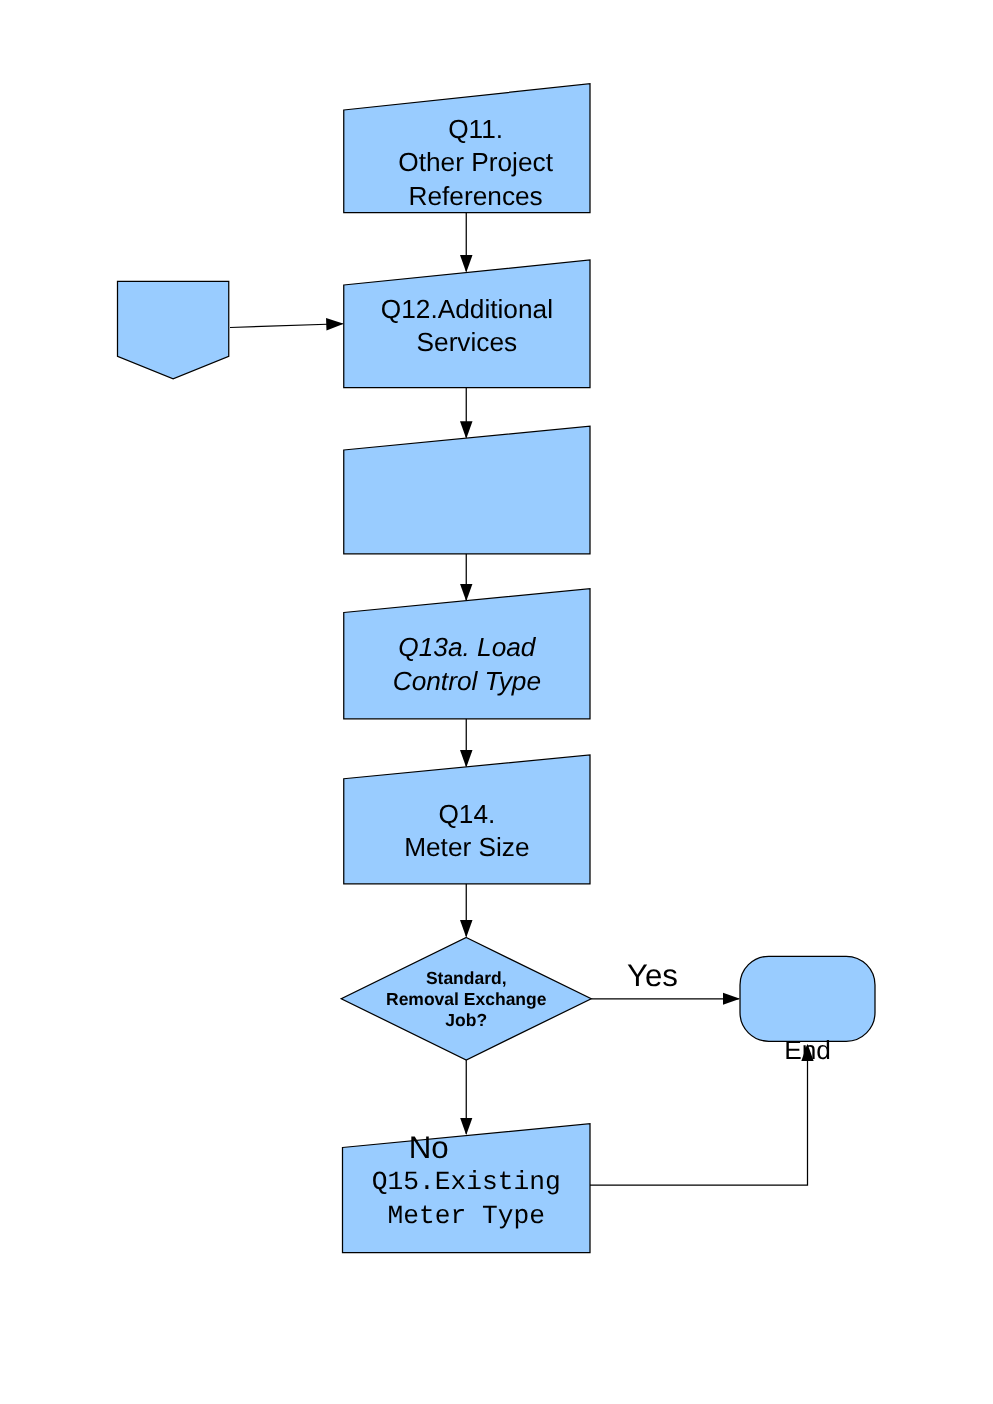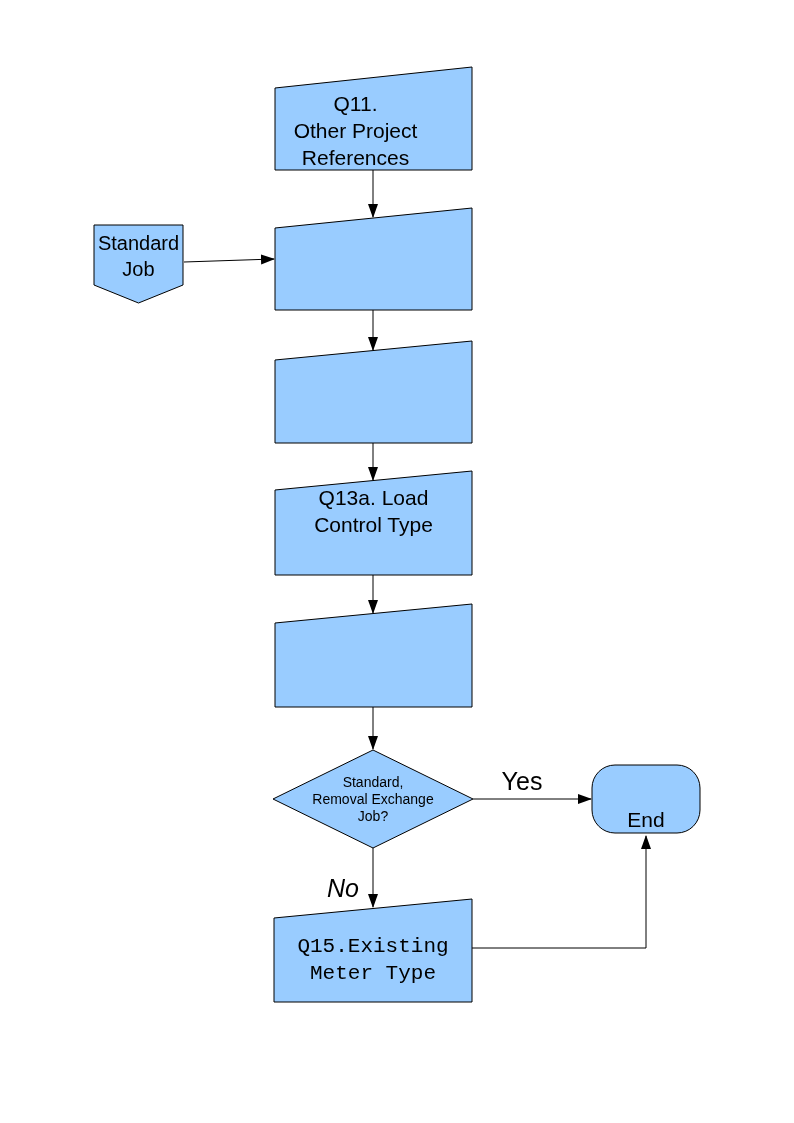--- a/index.html
+++ b/index.html
@@ -85,39 +85,41 @@
     <polygon class="node" points="275,88 472,67 472,170 275,170" fill="#99CCFF"></polygon>
     <polygon class="node" points="275,228 472,208 472,310 275,310" fill="#99CCFF"></polygon>
     <polygon class="node" points="275,360 472,341 472,443 275,443" fill="#99CCFF"></polygon>
     <polygon class="node" points="275,490 472,471 472,575 275,575" fill="#99CCFF"></polygon>
     <polygon class="node" points="275,623 472,604 472,707 275,707" fill="#99CCFF"></polygon>
     <polygon class="node" points="373,750 473,799 373,848 273,799" fill="#99CCFF"></polygon>
     <rect class="node" x="592" y="765" width="108" height="68" rx="23" ry="23" fill="#99CCFF"></rect>
     <polygon class="node" points="274,918 472,899 472,1002 274,1002" fill="#99CCFF"></polygon>
   </svg>
 
-  <div class="label sj-label" style="left:94px; top:230px; width:89px; height:52px;">Standard
-Job</div>
 
-  <div class="label node-label" style="left:257px; top:90px; width:197px; height:81px;">Q11.
+  <div class="label node-label" style="left:282px; top:90px; width:197px; height:81px;">Q11.
 Other Project
 References</div>
 
+  <div class="label node-label" style="left:275px; top:234px; width:197px; height:54px;">Q12.Additional
+Services</div>
 
 
-  <div class="label node-label" style="left:275px; top:484px; width:197px; height:54px;">Q13a. Load
+  <div class="label node-label" style="left:275px; top:505px; width:197px; height:54px;font-style:italic;">Q13a. Load
 Control Type</div>
 
+  <div class="label node-label" style="left:275px; top:638px; width:197px; height:54px;">Q14.
+Meter Size</div>
 
-  <div class="label decision-label" style="left:273px; top:774px; width:200px; height:51px;">Standard,
+  <div class="label decision-label" style="left:273px; top:774px; width:200px; height:51px;font-weight:bold;">Standard,
 Removal Exchange
 Job?</div>
 
-  <div class="label node-label" style="left:592px; top:805px; width:108px; height:28px;">End</div>
+  <div class="label node-label" style="left:592px; top:826px; width:108px; height:28px;">End</div>
 
   <div class="label node-label" style="left:274px; top:933px; width:198px; height:54px;font-family:Liberation Mono, monospace;">Q15.Existing
 Meter Type</div>
 
   <div class="label edge-label" style="left:492px; top:767px; width:60px; height:28px;">Yes</div>
 
-  <div class="label edge-label" style="left:323px; top:874px; width:40px; height:28px;font-style:italic;">No</div>
+  <div class="label edge-label" style="left:323px; top:904px; width:40px; height:28px;">No</div>
 
 </div>
 
 </body></html>

